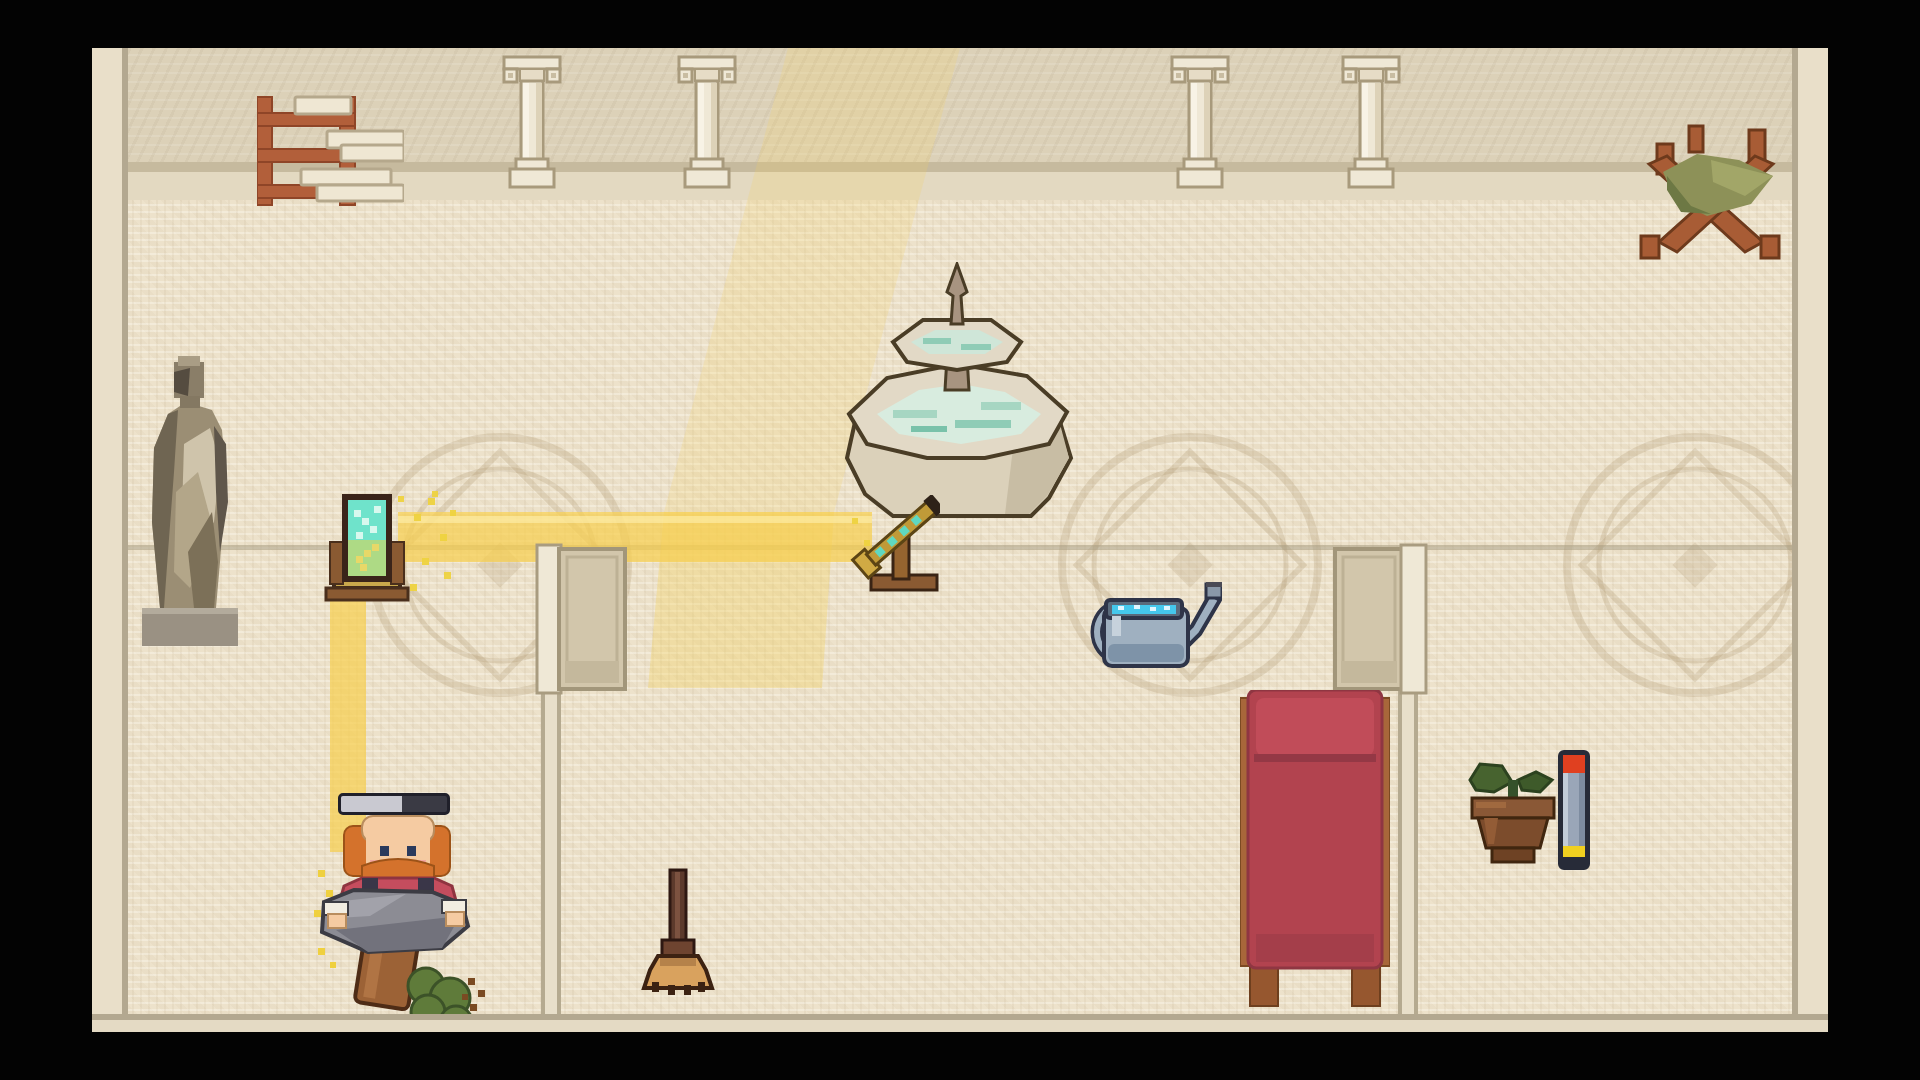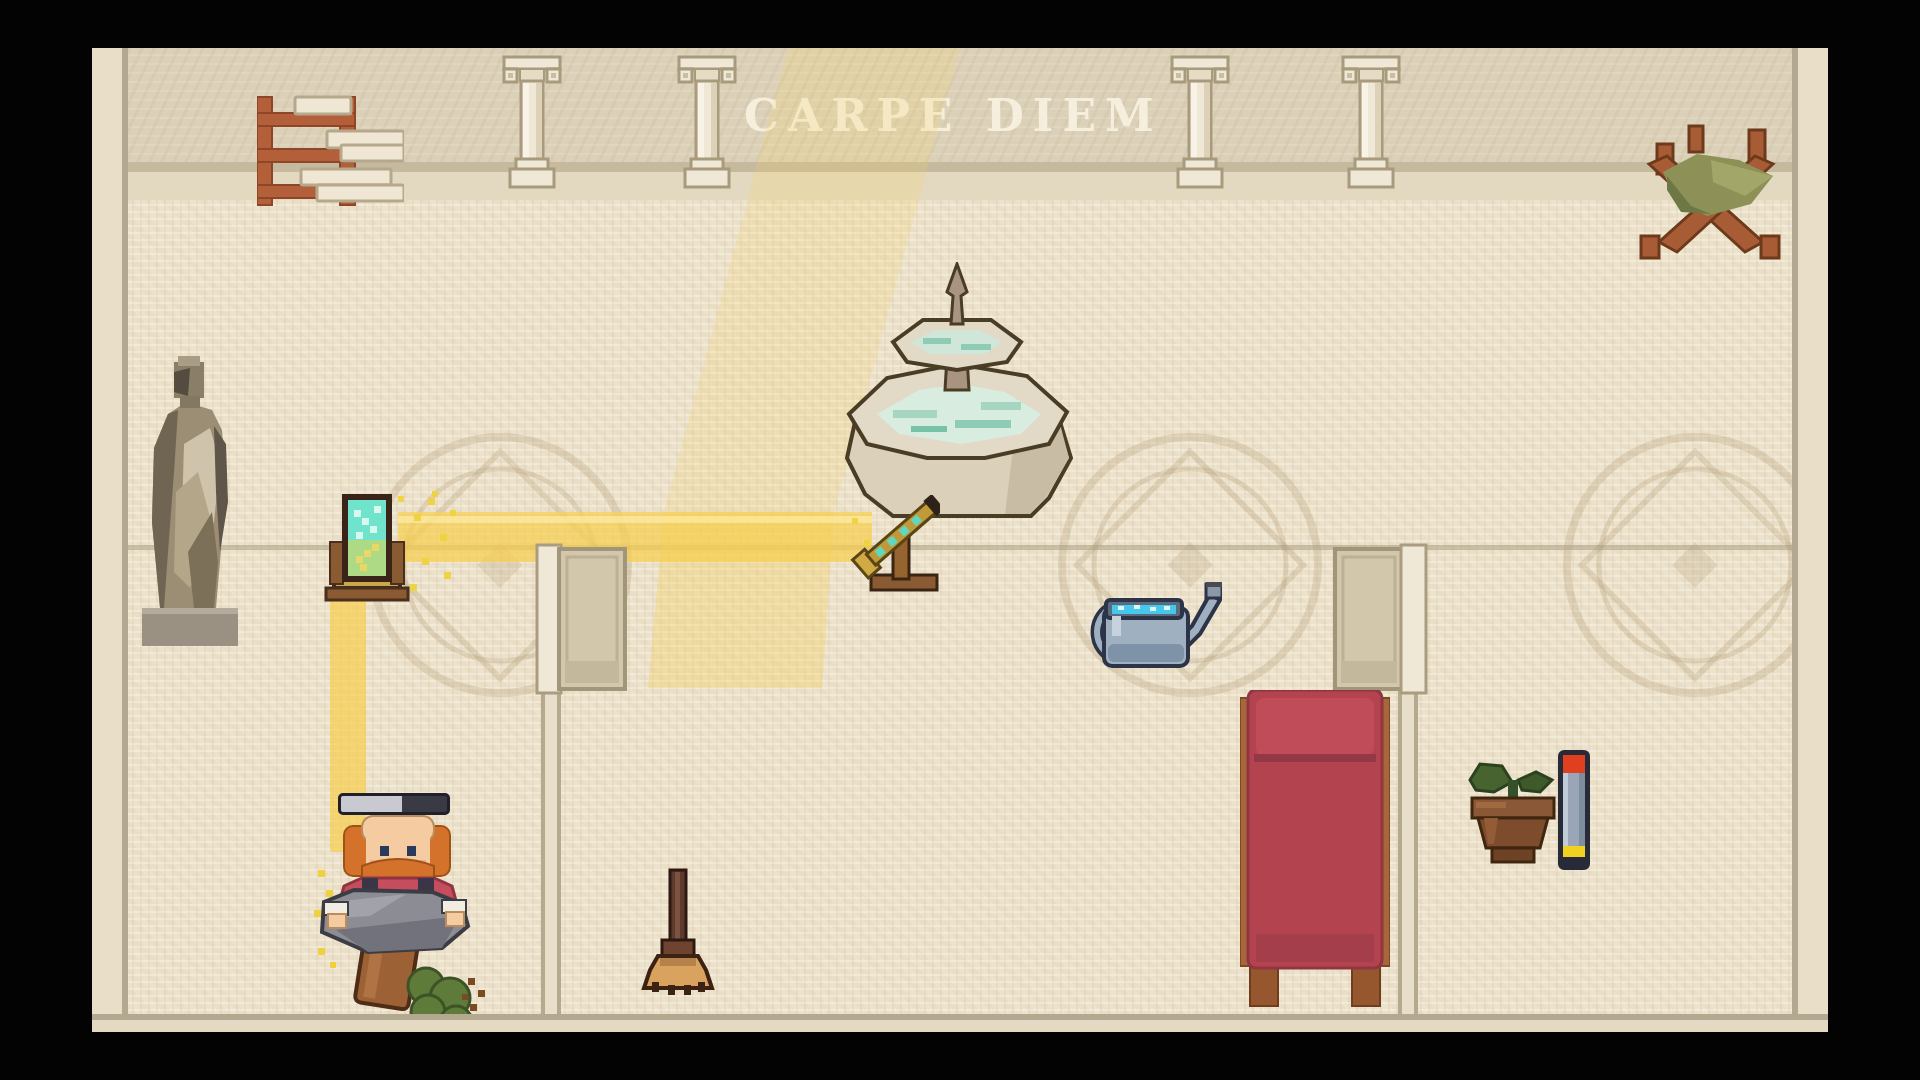--- a/index.html
+++ b/index.html
@@ -80,21 +80,20 @@
       </g>
       <g transform="translate(1603,365)">
         <circle r="128" stroke-width="8"></circle>
             <circle r="96" stroke-width="5"></circle>
         <rect x="-80" y="-80" width="160" height="160" transform="rotate(45)" stroke-width="6"></rect>
         <rect x="-16" y="-16" width="32" height="32" transform="rotate(45)" fill="rgba(172,152,112,.22)" stroke="none"></rect>
       </g>
     </g>
   </svg>
 
-  <div class="abs inscription">CARPE DIEM</div>
 
   <svg class="abs" style="left:408px;top:7px" width="64" height="134">
         <use href="#col"></use>
       </svg>
   <svg class="abs" style="left:583px;top:7px" width="64" height="134">
         <use href="#col"></use>
       </svg>
   <svg class="abs" style="left:1076px;top:7px" width="64" height="134">
         <use href="#col"></use>
       </svg>

